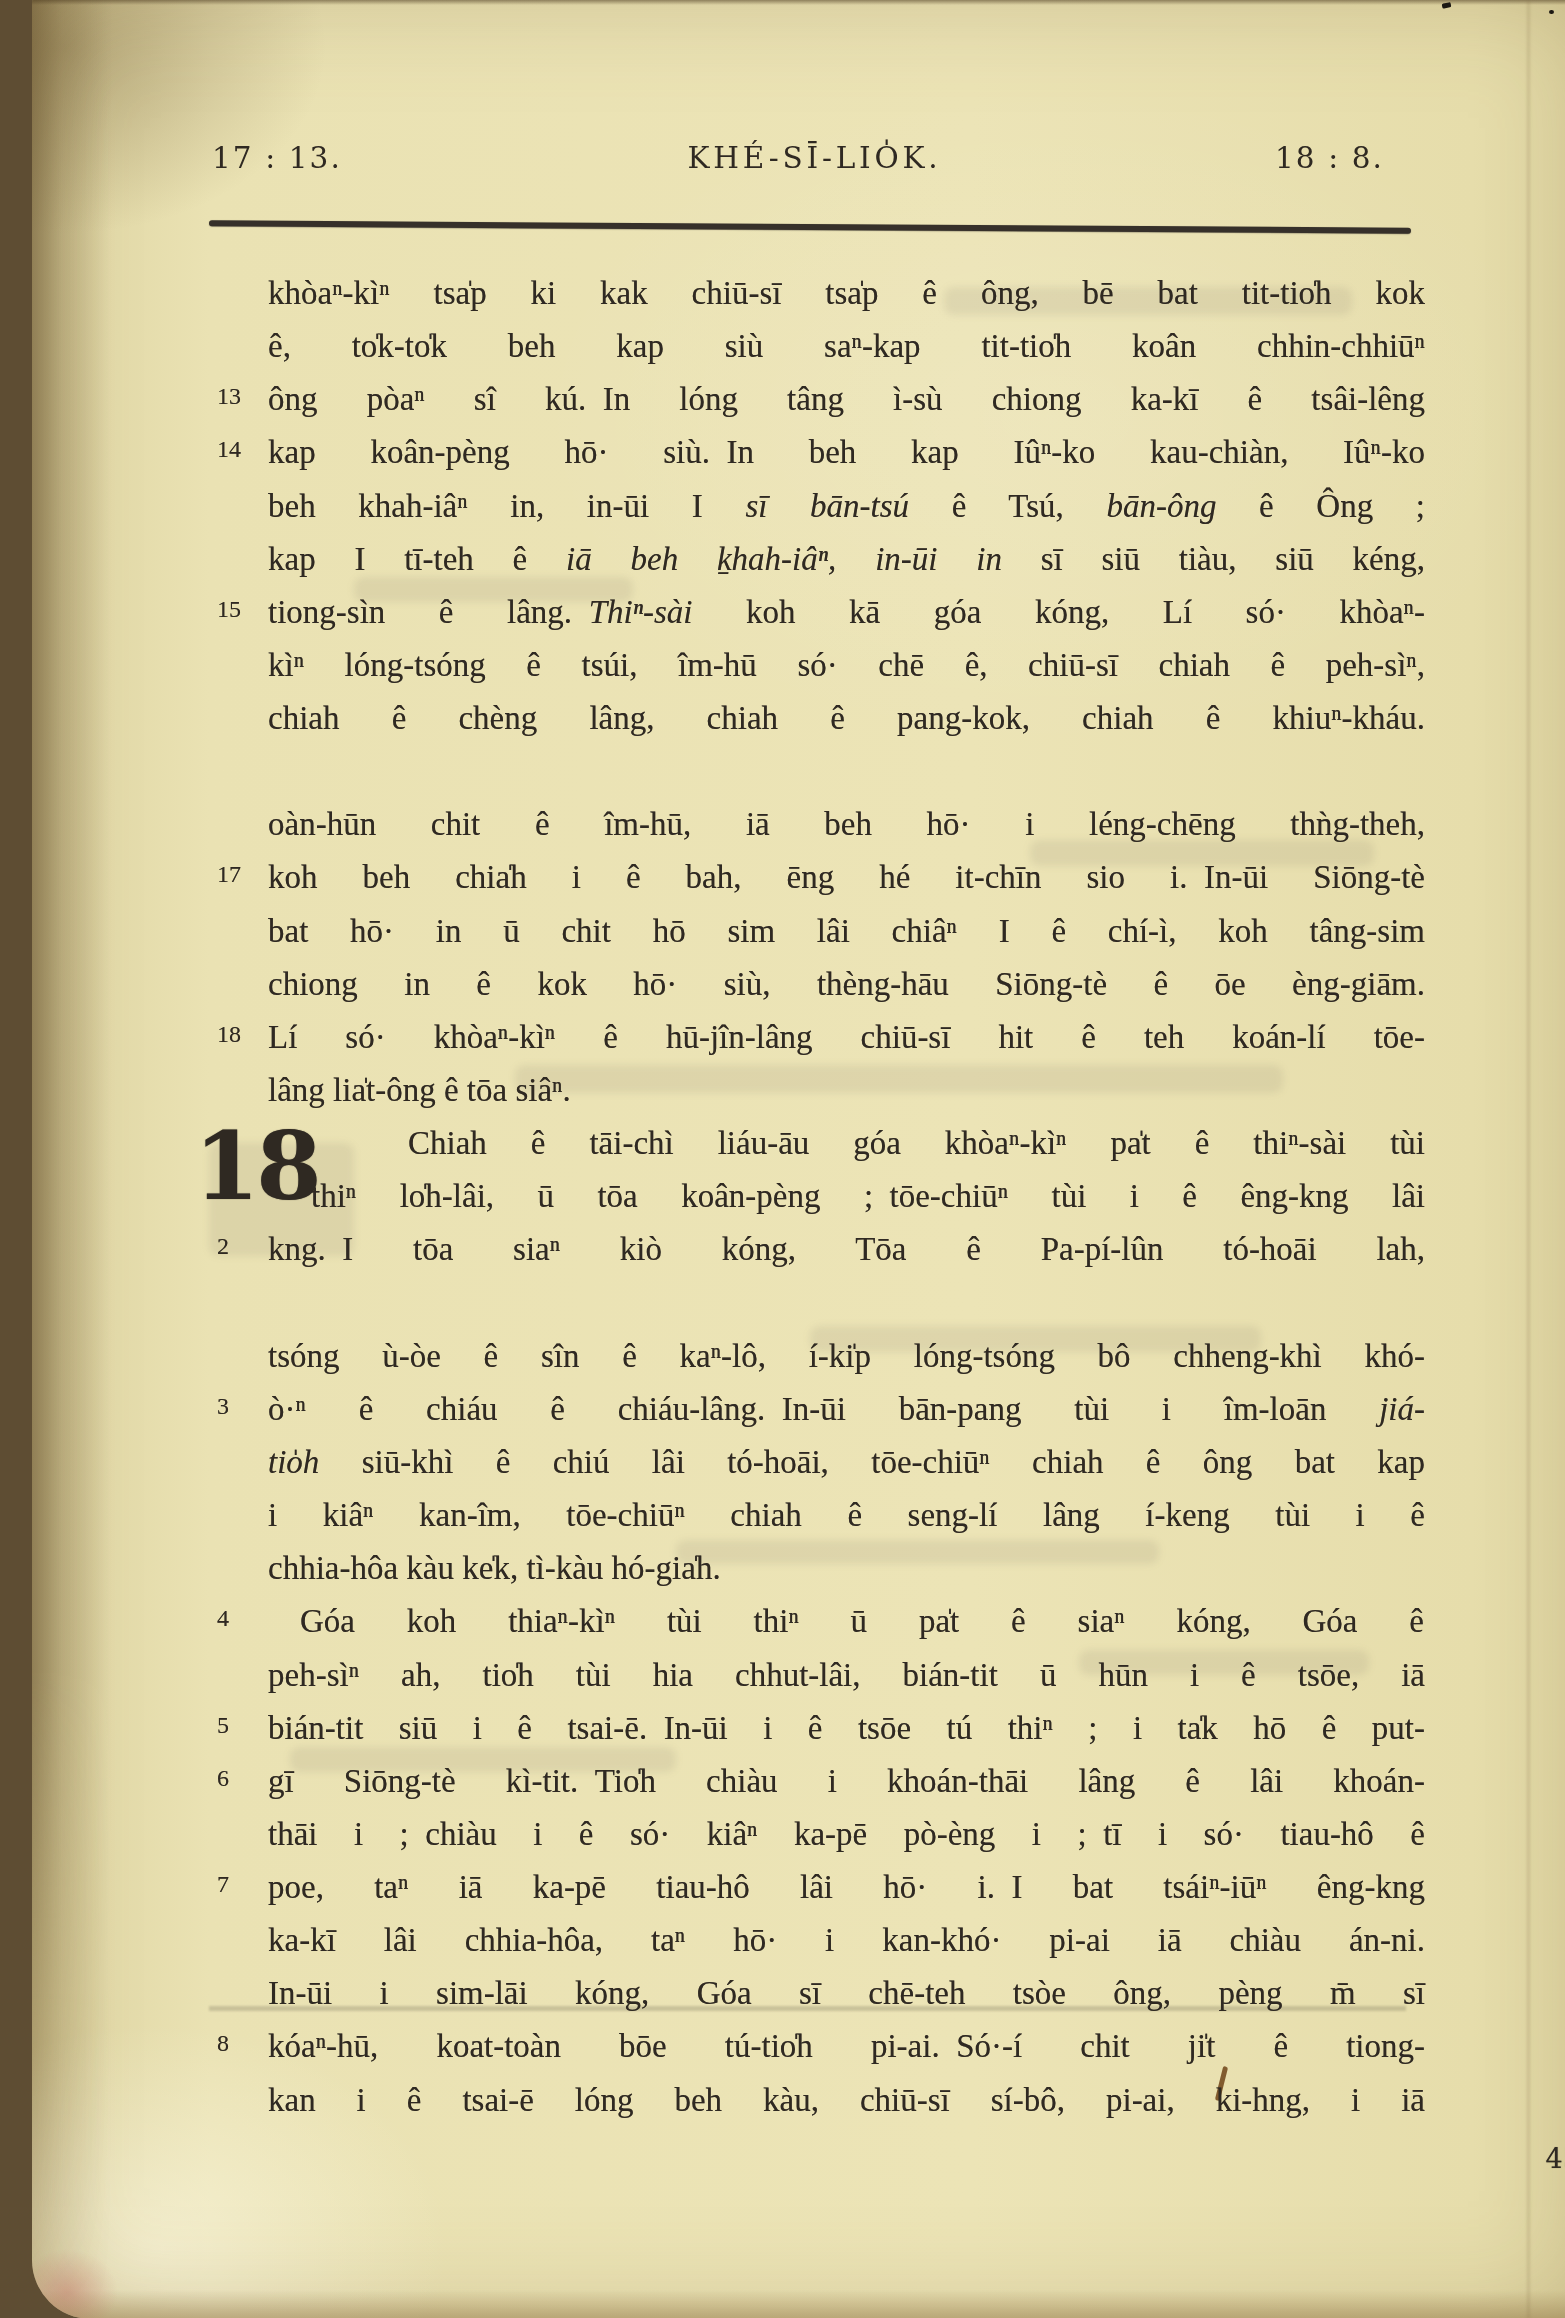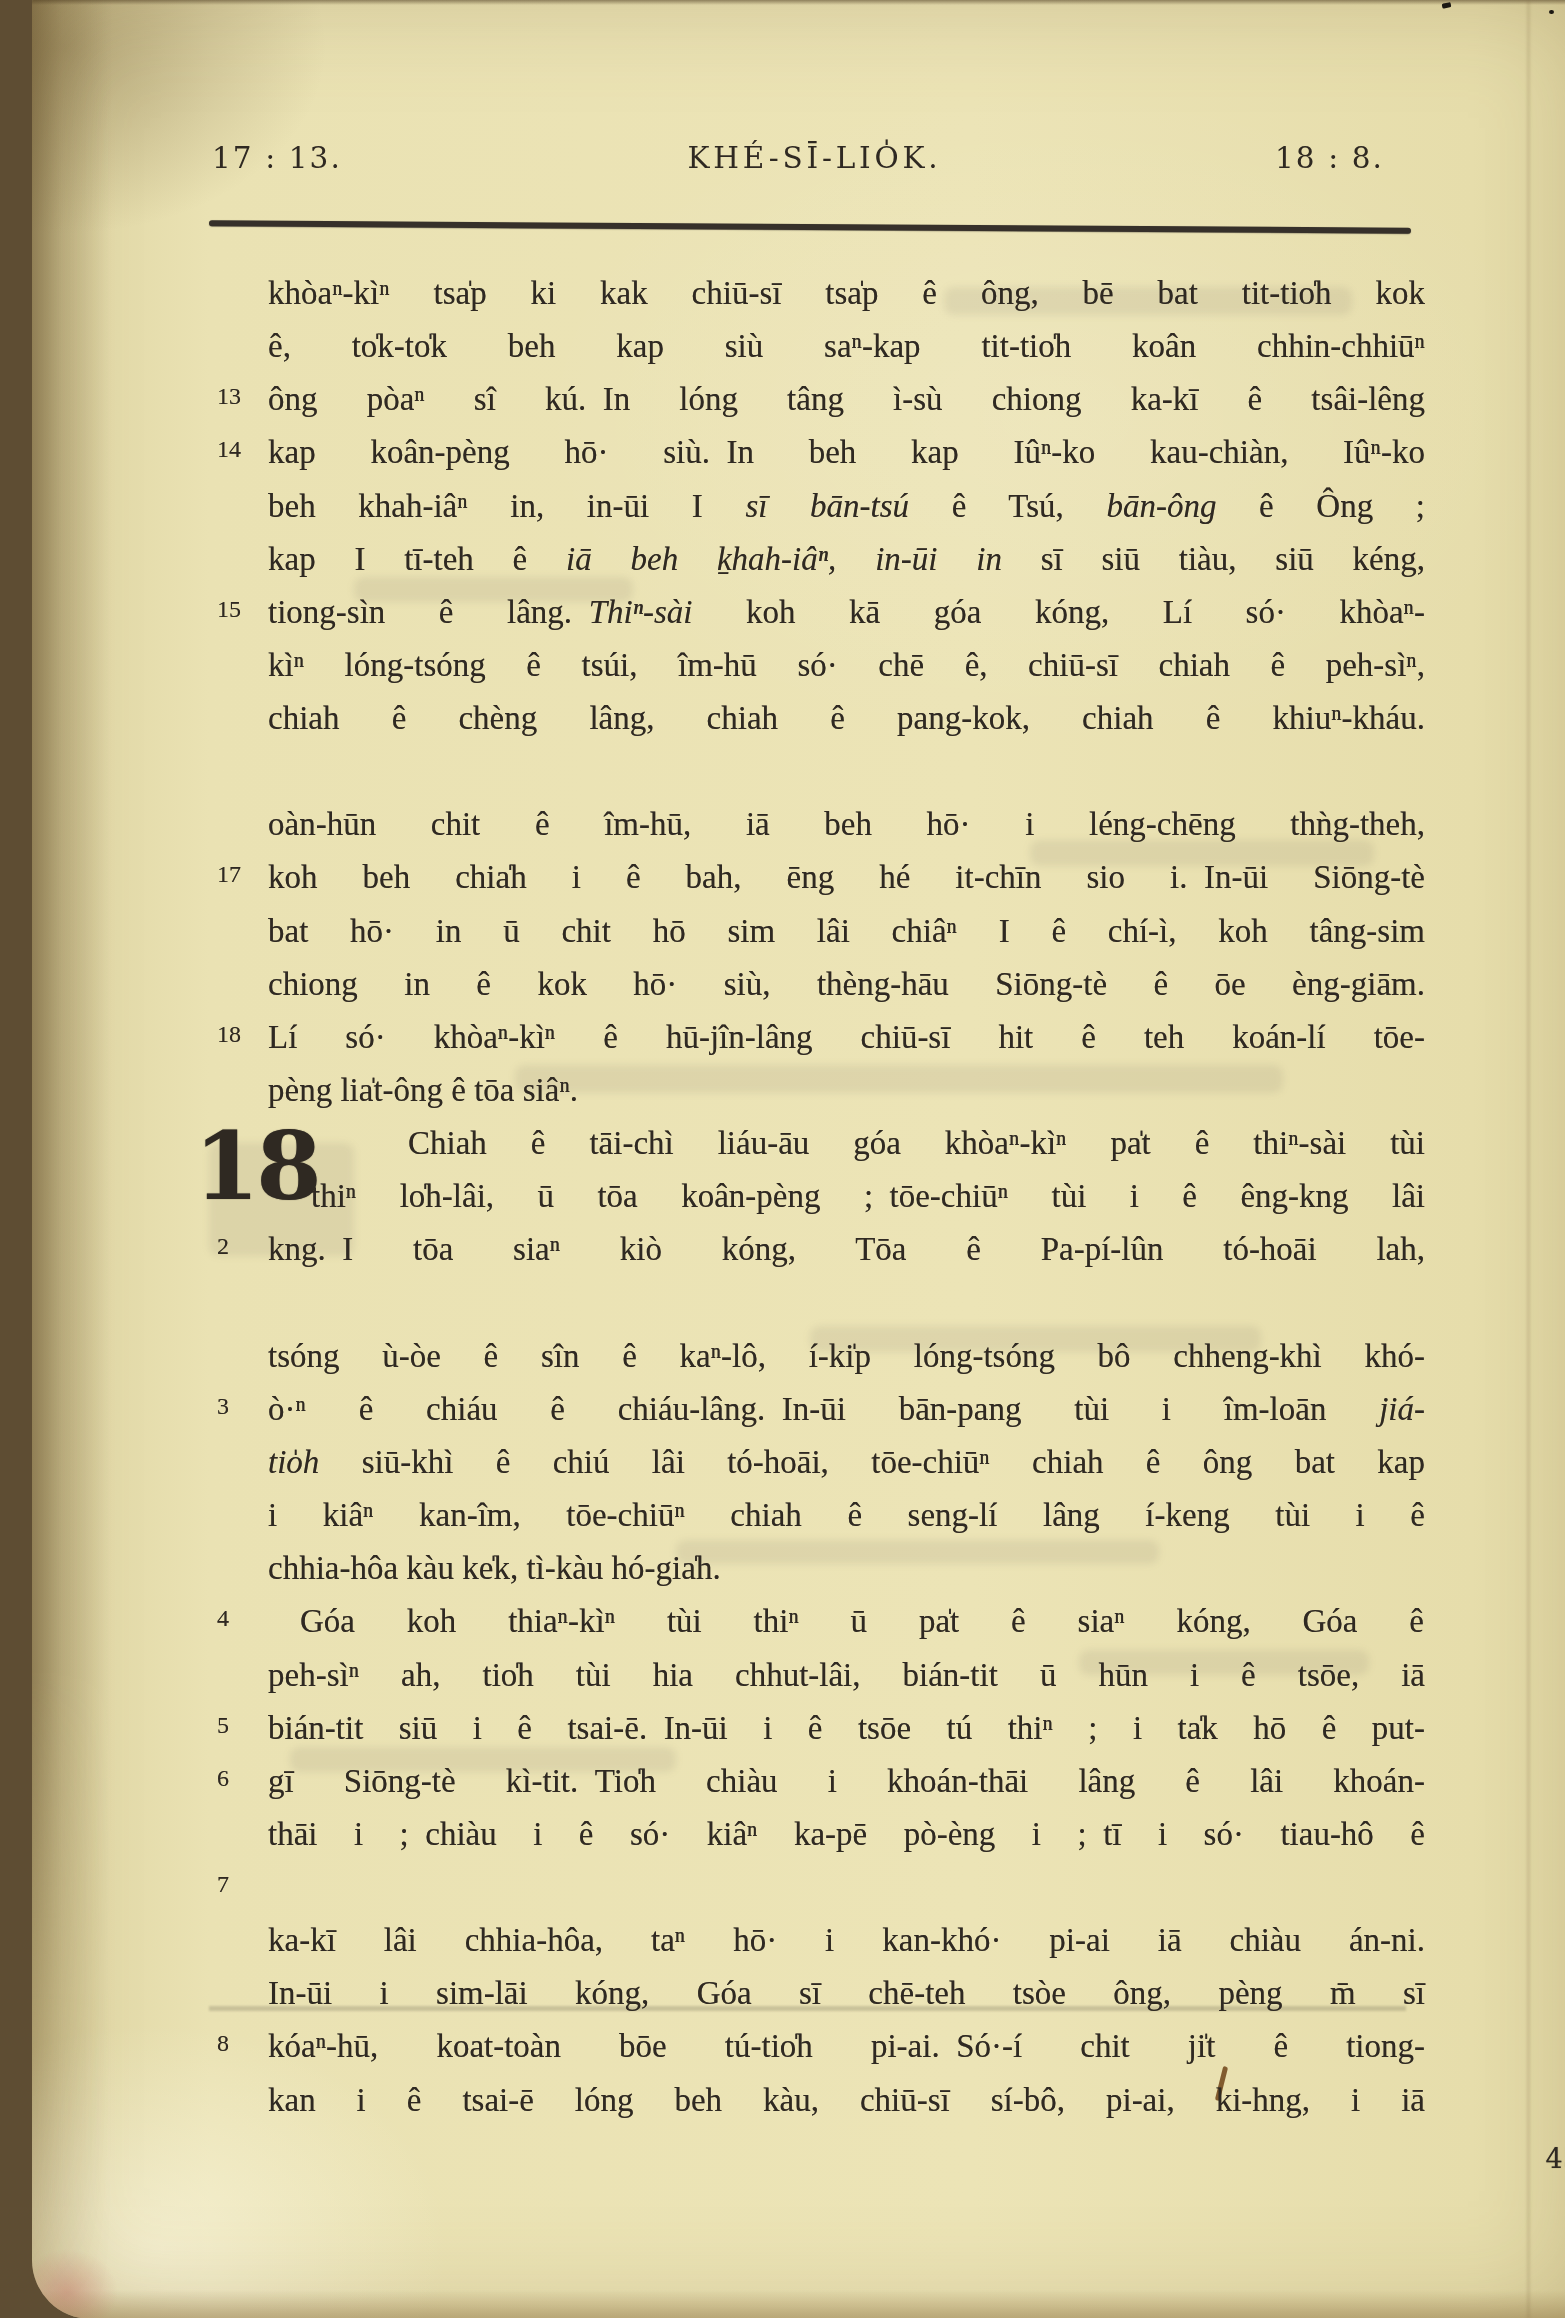--- a/index.html
+++ b/index.html
@@ -108,35 +108,35 @@
       <div class="line" style="top: 213px; left: 0px; width: 1157px;"><span>beh khah-iâⁿ in, in-ūi I </span><span class="it">sī bān-tsú</span><span> ê Tsú, </span><span class="it">bān-ông</span><span> ê Ông ;</span></div>
       <div class="line" style="top: 266px; left: 0px; width: 1157px;"><span>kap I tī-teh ê </span><span class="it">iā beh ḵhah-iâⁿ, in-ūi in</span><span> sī siū tiàu, siū kéng,</span></div>
       <div class="line" style="top: 319px; left: 0px; width: 1157px;"><span class="vnum" style="left: -51px;">15</span><span>tiong-sìn ê lâng. </span><span class="it">Thiⁿ-sài</span><span> koh kā góa kóng, Lí só· khòaⁿ-</span></div>
       <div class="line" style="top: 372px; left: 0px; width: 1157px;"><span>kìⁿ lóng-tsóng ê tsúi, îm-hū só· chē ê, chiū-sī chiah ê peh-sìⁿ,</span></div>
       <div class="line" style="top: 425px; left: 0px; width: 1157px;"><span>chiah ê chèng lâng, chiah ê pang-kok, chiah ê khiuⁿ-kháu.</span></div>
       <div class="line" style="top: 531px; left: 0px; width: 1157px;"><span>oàn-hūn chit ê îm-hū, iā beh hō· i léng-chēng thǹg-theh,</span></div>
       <div class="line" style="top: 584px; left: 0px; width: 1157px;"><span class="vnum" style="left: -51px;">17</span><span>koh beh chia̍h i ê bah, ēng hé it-chīn sio i. In-ūi Siōng-tè</span></div>
       <div class="line" style="top: 638px; left: 0px; width: 1157px;"><span>bat hō· in ū chit hō sim lâi chiâⁿ I ê chí-ì, koh tâng-sim</span></div>
       <div class="line" style="top: 691px; left: 0px; width: 1157px;"><span>chiong in ê kok hō· siù, thèng-hāu Siōng-tè ê ōe èng-giām.</span></div>
       <div class="line" style="top: 744px; left: 0px; width: 1157px;"><span class="vnum" style="left: -51px;">18</span><span>Lí só· khòaⁿ-kìⁿ ê hū-jîn-lâng chiū-sī hit ê teh koán-lí tōe-</span></div>
-      <div class="line flush" style="top: 797px; left: 0px; width: 1157px;"><span>pèng lia̍t-ông ê tōa siâⁿ.</span></div>
+      <div class="line flush" style="top: 797px; left: 0px; width: 1157px;"><span>lâng lia̍t-ông ê tōa siâⁿ.</span></div>
       <div class="line" style="top: 850px; left: 140px; width: 1017px;"><span>Chiah ê tāi-chì liáu-āu góa khòaⁿ-kìⁿ pa̍t ê thiⁿ-sài tùi</span></div>
       <div class="line" style="top: 903px; left: 43px; width: 1114px;"><span>thiⁿ lo̍h-lâi, ū tōa koân-pèng ; tōe-chiūⁿ tùi i ê êng-kng lâi</span></div>
       <div class="line" style="top: 956px; left: 0px; width: 1157px;"><span class="vnum" style="left: -51px;">2</span><span>kng. I tōa siaⁿ kiò kóng, Tōa ê Pa-pí-lûn tó-hoāi lah,</span></div>
       <div class="line" style="top: 1063px; left: 0px; width: 1157px;"><span>tsóng ù-òe ê sîn ê kaⁿ-lô, í-ki̍p lóng-tsóng bô chheng-khì khó-</span></div>
       <div class="line" style="top: 1116px; left: 0px; width: 1157px;"><span class="vnum" style="left: -51px;">3</span><span>ò·ⁿ ê chiáu ê chiáu-lâng. In-ūi bān-pang tùi i îm-loān </span><span class="it">jiá-</span></div>
       <div class="line" style="top: 1169px; left: 0px; width: 1157px;"><span class="it">tio̍h</span><span> siū-khì ê chiú lâi tó-hoāi, tōe-chiūⁿ chiah ê ông bat kap</span></div>
       <div class="line" style="top: 1222px; left: 0px; width: 1157px;"><span>i kiâⁿ kan-îm, tōe-chiūⁿ chiah ê seng-lí lâng í-keng tùi i ê</span></div>
       <div class="line flush" style="top: 1275px; left: 0px; width: 1157px;"><span>chhia-hôa kàu ke̍k, tì-kàu hó-gia̍h.</span></div>
       <div class="line" style="top: 1328px; left: 32px; width: 1124px;"><span class="vnum" style="left: -83px;">4</span><span>Góa koh thiaⁿ-kìⁿ tùi thiⁿ ū pa̍t ê siaⁿ kóng, Góa ê</span></div>
       <div class="line" style="top: 1382px; left: 0px; width: 1157px;"><span>peh-sìⁿ ah, tio̍h tùi hia chhut-lâi, bián-tit ū hūn i ê tsōe, iā</span></div>
       <div class="line" style="top: 1435px; left: 0px; width: 1157px;"><span class="vnum" style="left: -51px;">5</span><span>bián-tit siū i ê tsai-ē. In-ūi i ê tsōe tú thiⁿ ; i ta̍k hō ê put-</span></div>
       <div class="line" style="top: 1488px; left: 0px; width: 1157px;"><span class="vnum" style="left: -51px;">6</span><span>gī Siōng-tè kì-tit. Tio̍h chiàu i khoán-thāi lâng ê lâi khoán-</span></div>
       <div class="line" style="top: 1541px; left: 0px; width: 1157px;"><span>thāi i ; chiàu i ê só· kiâⁿ ka-pē pò-èng i ; tī i só· tiau-hô ê</span></div>
-      <div class="line" style="top: 1594px; left: 0px; width: 1157px;"><span class="vnum" style="left: -51px;">7</span></div>
+      <div class="line" style="top: 1594px; left: 0px; width: 1157px;"><span class="vnum" style="left: -51px;">7</span><span>poe, taⁿ iā ka-pē tiau-hô lâi hō· i. I bat tsáiⁿ-iūⁿ êng-kng</span></div>
       <div class="line" style="top: 1647px; left: 0px; width: 1157px;"><span>ka-kī lâi chhia-hôa, taⁿ hō· i kan-khó· pi-ai iā chiàu án-ni.</span></div>
       <div class="line" style="top: 1700px; left: 0px; width: 1157px;"><span>In-ūi i sim-lāi kóng, Góa sī chē-teh tsòe ông, pèng m̄ sī</span></div>
       <div class="line" style="top: 1753px; left: 0px; width: 1157px;"><span class="vnum" style="left: -51px;">8</span><span>kóaⁿ-hū, koat-toàn bōe tú-tio̍h pi-ai. Só·-í chit ji̍t ê tiong-</span></div>
       <div class="line" style="top: 1807px; left: 0px; width: 1157px;"><span>kan i ê tsai-ē lóng beh kàu, chiū-sī sí-bô, pi-ai, ki-hng, i iā</span></div>
     </div>
 
   <div class="pageno">454</div>
 </div>
 
 

